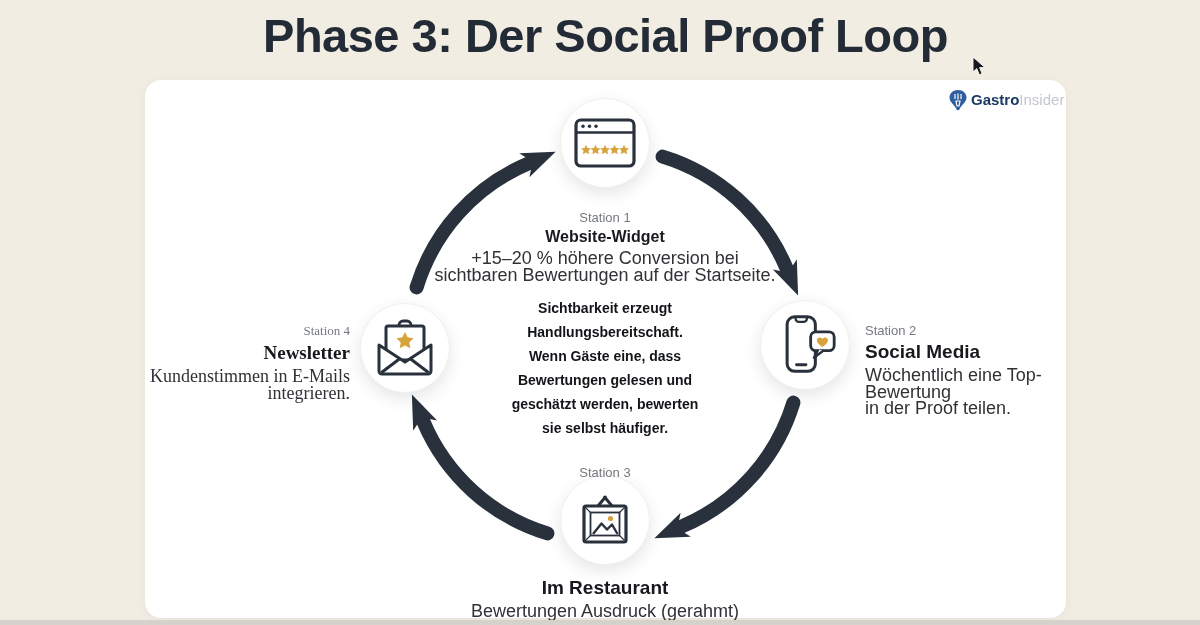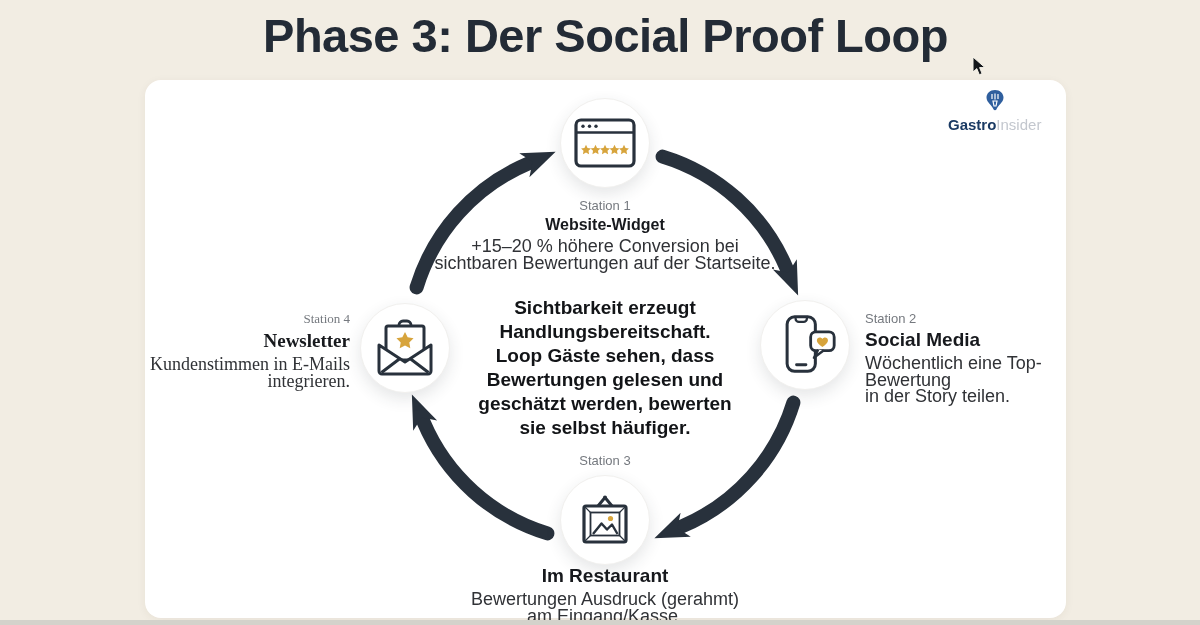--- a/index.html
+++ b/index.html
@@ -19,48 +19,48 @@
     position:absolute;left:145px;top:8px;width:921px;text-align:center;
     font-size:47px;font-weight:700;letter-spacing:-0.5px;color:#232b36;
   }
   .card{
     position:absolute;left:145px;top:80px;width:921px;height:538px;
     background:var(--card);border-radius:16px;
     box-shadow:0 2px 10px rgba(60,55,40,0.06);
   }
   .logo{
     position:absolute;left:948px;top:89px;display:flex;align-items:center;gap:3px;
-    font-size:15px;line-height:22px;flex-direction:column;
+    font-size:15px;line-height:22px;
   }
   .logo .lb{font-weight:700;color:var(--logo-blue);}
   .logo .ll{font-weight:400;color:var(--logo-light);}
   svg.loop{position:absolute;left:0;top:0;pointer-events:none;}
   .loop .arc{stroke:var(--arrow);stroke-width:14;fill:none;stroke-linecap:round;}
   .loop marker path{fill:var(--arrow);}
   .node{
     position:absolute;width:90px;height:90px;border-radius:50%;
     background:#fff;border:1px solid #f1f0ee;
     box-shadow:0 6px 16px rgba(40,49,60,0.12);
     display:flex;align-items:center;justify-content:center;
   }
   .icon-stroke{stroke:var(--arrow);fill:none;}
   .icon-fill{fill:var(--arrow);}
   .gold{fill:var(--accent-gold);}
   .white-fill{fill:#fff;}
-  .tblock{position:absolute;}
+  .tblock{position:absolute;margin-top:12px;}
   .tblock .label{font-size:13px;color:var(--label-gray);}
   .tblock .title{font-size:16px;font-weight:700;color:var(--text-dark);margin:3px 0 4px;}
   .tblock .desc{font-size:18px;color:var(--desc-gray);line-height:16.5px;}
   .t-center{text-align:center;}
   .t-left{text-align:left;}
   .t-right{text-align:right;font-family:Liberation Serif, serif;}
   .side-title{font-size:19px !important;}
   .center-text{
     position:absolute;left:445px;top:296px;width:320px;text-align:center;
-    font-size:19px;font-weight:700;color:#121417;line-height:24px;
+    font-size:14px;font-weight:700;color:#121417;line-height:24px;
   }
   .bottom-strip{position:absolute;left:0;bottom:0;width:1200px;height:5px;background:var(--bottom-strip);}
   .cursor{position:absolute;left:972px;top:56px;}
 </style>
 </head>
 <body>
 
 <div class="stage">
 
   <h1 class="page-title">Phase 3: Der Social Proof Loop</h1>
@@ -144,21 +144,21 @@
       <div>+15–20 % höhere Conversion bei</div>
       <div>sichtbaren Bewertungen auf der Startseite.</div>
     </div>
   </div>
 
   <div class="tblock t-left" style="left:865px;top:311px;width:215px;">
     <div class="label">Station 2</div>
     <div class="title side-title">Social Media</div>
     <div class="desc">
       <div>Wöchentlich eine Top-Bewertung</div>
-      <div>in der Story teilen.</div>
+      <div>in der Proof teilen.</div>
     </div>
   </div>
 
   <div class="tblock t-right" style="left:140px;top:311px;width:210px;">
     <div class="label">Station 4</div>
     <div class="title side-title">Newsletter</div>
     <div class="desc">
       <div>Kundenstimmen in E-Mails</div>
       <div>integrieren.</div>
     </div>
@@ -172,21 +172,21 @@
     <div class="title side-title" style="margin-top:0;">Im Restaurant</div>
     <div class="desc">
       <div>Bewertungen Ausdruck (gerahmt)</div>
       <div>am Eingang/Kasse.</div>
     </div>
   </div>
 
   <div class="center-text">
     <div>Sichtbarkeit erzeugt</div>
     <div>Handlungsbereitschaft.</div>
-    <div>Loop Gäste sehen, dass</div>
+    <div>Wenn Gäste eine, dass</div>
     <div>Bewertungen gelesen und</div>
     <div>geschätzt werden, bewerten</div>
     <div>sie selbst häufiger.</div>
   </div>
 
   <svg class="cursor" width="16" height="22" viewBox="0 0 16 22">
     <path d="M1 1 L1 16 L4.8 12.6 L7.3 18.8 L10.1 17.6 L7.6 11.6 L13 11.6 Z" fill="#13161a" stroke="#f6f3ea" stroke-width="1"></path>
   </svg>
 
   <div class="bottom-strip"></div>

